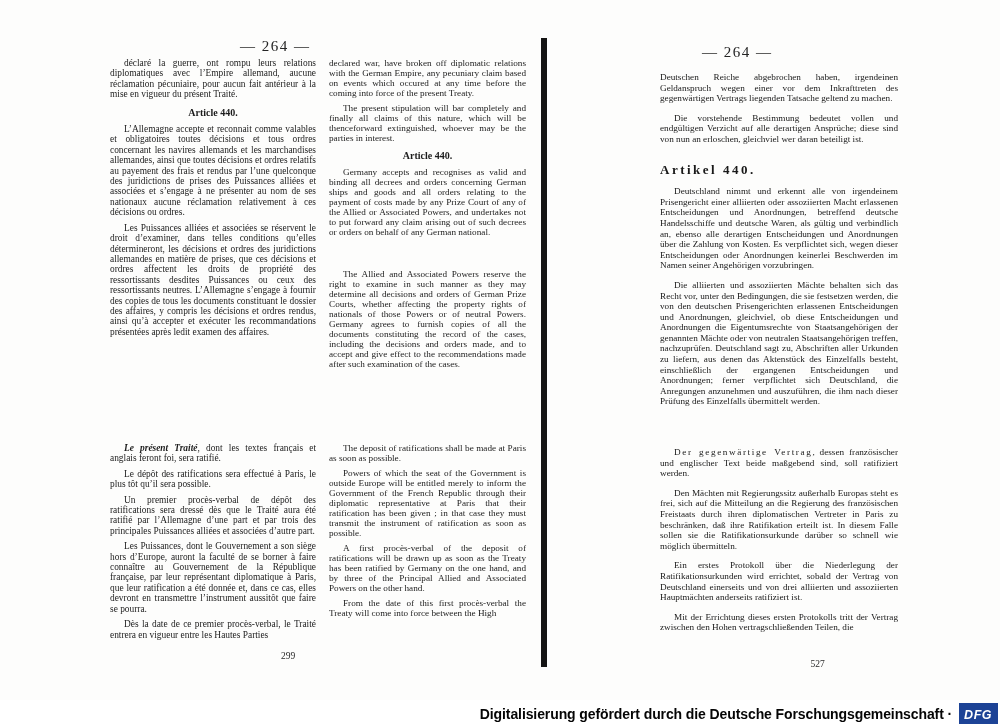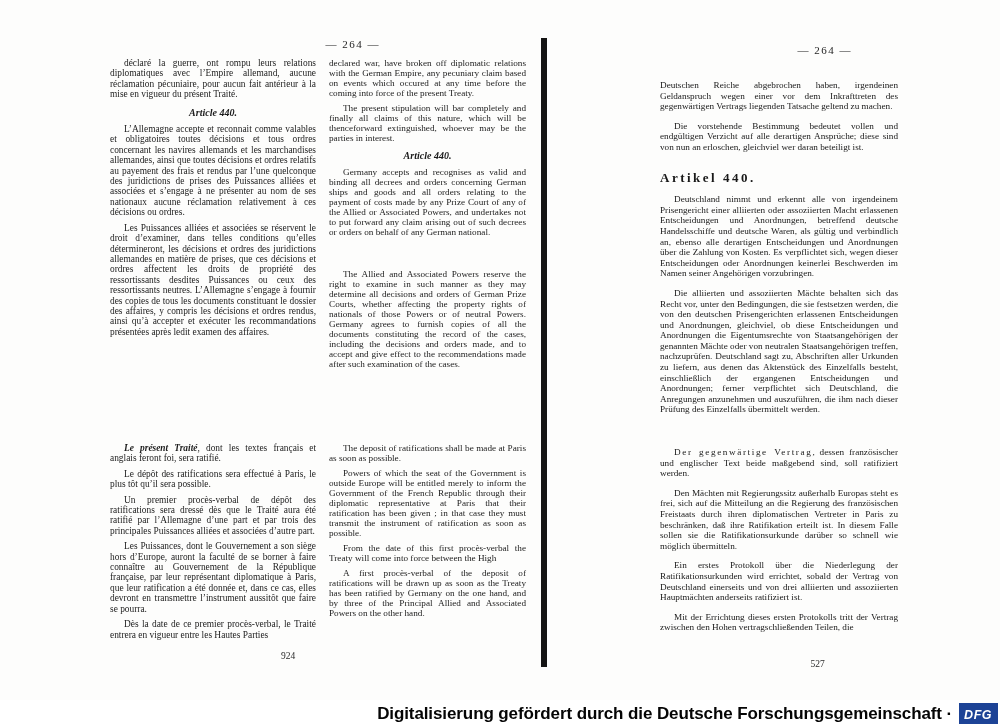--- a/index.html
+++ b/index.html
@@ -3,21 +3,21 @@
 <meta charset="utf-8">
 <style>
   * { margin:0; padding:0; box-sizing:border-box; }
   html,body { width:1000px; height:727px; background:#ffffff; }
   .scan {
     position:relative; width:1000px; height:727px; overflow:hidden;
     background:#fdfdfc; color:#1c1c1c;
     font-family:"Liberation Serif", serif;
   }
   .pg-header {
-    position:absolute; text-align:right; font-size:11px; letter-spacing:1.5px; color:#242424;
+    position:absolute; text-align:left; font-size:15px; letter-spacing:1.5px; color:#242424;
   }
   .pg-num { position:absolute; text-align:center; font-size:9.5px; color:#2a2a2a; }
 
   .col { position:absolute; text-align:justify; }
   .col p { text-indent:14px; }
 
   
   .col-fr { left:110px; width:206px; font-size:9.4px; line-height:10.4px; }
   .col-fr.top { top:58px; }
   .col-fr.bottom { top:443px; }
@@ -26,28 +26,28 @@
   
   .col-en { left:329px; width:197px; font-size:9.2px; line-height:10px; }
   .col-en.top { top:58px; }
   .col-en.bottom { top:443px; }
   .col-en p { margin-bottom:5px; }
   .col-en p.first { text-indent:0; }
   .gap-top { margin-top:32px !important; }
 
   
   .col-de { left:660px; width:238px; font-size:9.2px; line-height:10.6px; color:#191919; }
-  .col-de.top { top:80px; }
+  .col-de.top { top:72px; }
   .col-de.bottom { top:447px; }
   .col-de p { margin-bottom:9px; }
   .col-de p.first { text-indent:0; }
 
   .art-head {
     text-align:center; text-indent:0 !important;
-    font-style:italic; font-weight:bold; font-size:10px;
+    font-weight:bold; font-size:10px;
     margin:8px 0 6px 0 !important;
   }
   .art-head-de {
     text-align:left; text-indent:0 !important;
     font-style:normal; font-weight:bold; font-size:13px; letter-spacing:2.5px;
     margin:20px 0 11px 0 !important;
   }
   .lead-it { font-style:italic; font-weight:bold; }
   .lead-sperr { letter-spacing:1.6px; }
 
@@ -55,21 +55,21 @@
     position:absolute; left:541px; top:38px; width:6px; height:629px;
     background:#141414;
   }
 
   .dfg-bar {
     position:absolute; left:0; bottom:0; width:1000px; height:27px;
     background:#ffffff; display:flex; align-items:center; justify-content:flex-end;
     gap:7px; padding-right:2px;
     font-family:"Liberation Sans", sans-serif;
   }
-  .dfg-credit { font-weight:bold; font-size:17px; letter-spacing:-0.1px; color:#050505; }
+  .dfg-credit { font-weight:bold; font-size:14px; letter-spacing:-0.1px; color:#050505; }
   .dfg-logo {
     background:#1d4396; color:#ffffff; font-weight:bold; font-style:italic;
     font-size:12.5px; padding:6px 6px 3px 5px; letter-spacing:0.5px; line-height:1;
   }
 </style>
 </head>
 <body>
 
 <div class="scan">
 
@@ -94,25 +94,25 @@
     <p class="first">declared war, have broken off diplomatic relations with the German Empire, any pecuniary claim based on events which occured at any time before the coming into force of the present Treaty.</p>
     <p>The present stipulation will bar completely and finally all claims of this nature, which will be thenceforward extinguished, whoever may be the parties in interest.</p>
     <p class="art-head">Article 440.</p>
     <p>Germany accepts and recognises as valid and binding all decrees and orders concerning German ships and goods and all orders relating to the payment of costs made by any Prize Court of any of the Allied or Associated Powers, and undertakes not to put forward any claim arising out of such decrees or orders on behalf of any German national.</p>
     <p class="gap-top">The Allied and Associated Powers reserve the right to examine in such manner as they may determine all decisions and orders of German Prize Courts, whether affecting the property rights of nationals of those Powers or of neutral Powers.  Germany agrees to furnish copies of all the documents constituting the record of the cases, including the decisions and orders made, and to accept and give effect to the recommendations made after such examination of the cases.</p>
   </div>
 
   <div class="col col-en bottom">
     <p>The deposit of ratifications shall be made at Paris as soon as possible.</p>
     <p>Powers of which the seat of the Government is outside Europe will be entitled merely to inform the Government of the French Republic through their diplomatic representative at Paris that their ratification has been given ; in that case they must transmit the instrument of ratification as soon as possible.</p>
+    <p>A first procès-verbal of the deposit of ratifications will be drawn up as soon as the Treaty has been ratified by Germany on the one hand, and by three of the Principal Allied and Associated Powers on the other hand.</p>
     <p>From the date of this first procès-verbal the Treaty will come into force between the High</p>
-    <p>A first procès-verbal of the deposit of ratifications will be drawn up as soon as the Treaty has been ratified by Germany on the one hand, and by three of the Principal Allied and Associated Powers on the other hand.</p>
   </div>
 
-  <div class="pg-num" style="left:258px; top:651px; width:60px;">924</div>
+  <div class="pg-num" style="left:258px; top:651px; width:60px;">299</div>
 
   <div class="gutter"></div>
 
   <div class="pg-header" style="left:702px; top:44px; width:150px;">—  264  —</div>
 
   <div class="col col-de top">
     <p class="first">Deutschen Reiche abgebrochen haben, irgendeinen Geldanspruch wegen einer vor dem Inkrafttreten des gegenwärtigen Vertrags liegenden Tatsache geltend zu machen.</p>
     <p>Die vorstehende Bestimmung bedeutet vollen und endgültigen Verzicht auf alle derartigen Ansprüche; diese sind von nun an erloschen, gleichviel wer daran beteiligt ist.</p>
     <p class="art-head-de">Artikel 440.</p>
     <p>Deutschland nimmt und erkennt alle von irgendeinem Prisengericht einer alliierten oder assoziierten Macht erlassenen Entscheidungen und Anordnungen, betreffend deutsche Handelsschiffe und deutsche Waren, als gültig und verbindlich an, ebenso alle derartigen Entscheidungen und Anordnungen über die Zahlung von Kosten. Es verpflichtet sich, wegen dieser Entscheidungen oder Anordnungen keinerlei Beschwerden im Namen seiner Angehörigen vorzubringen.</p>

